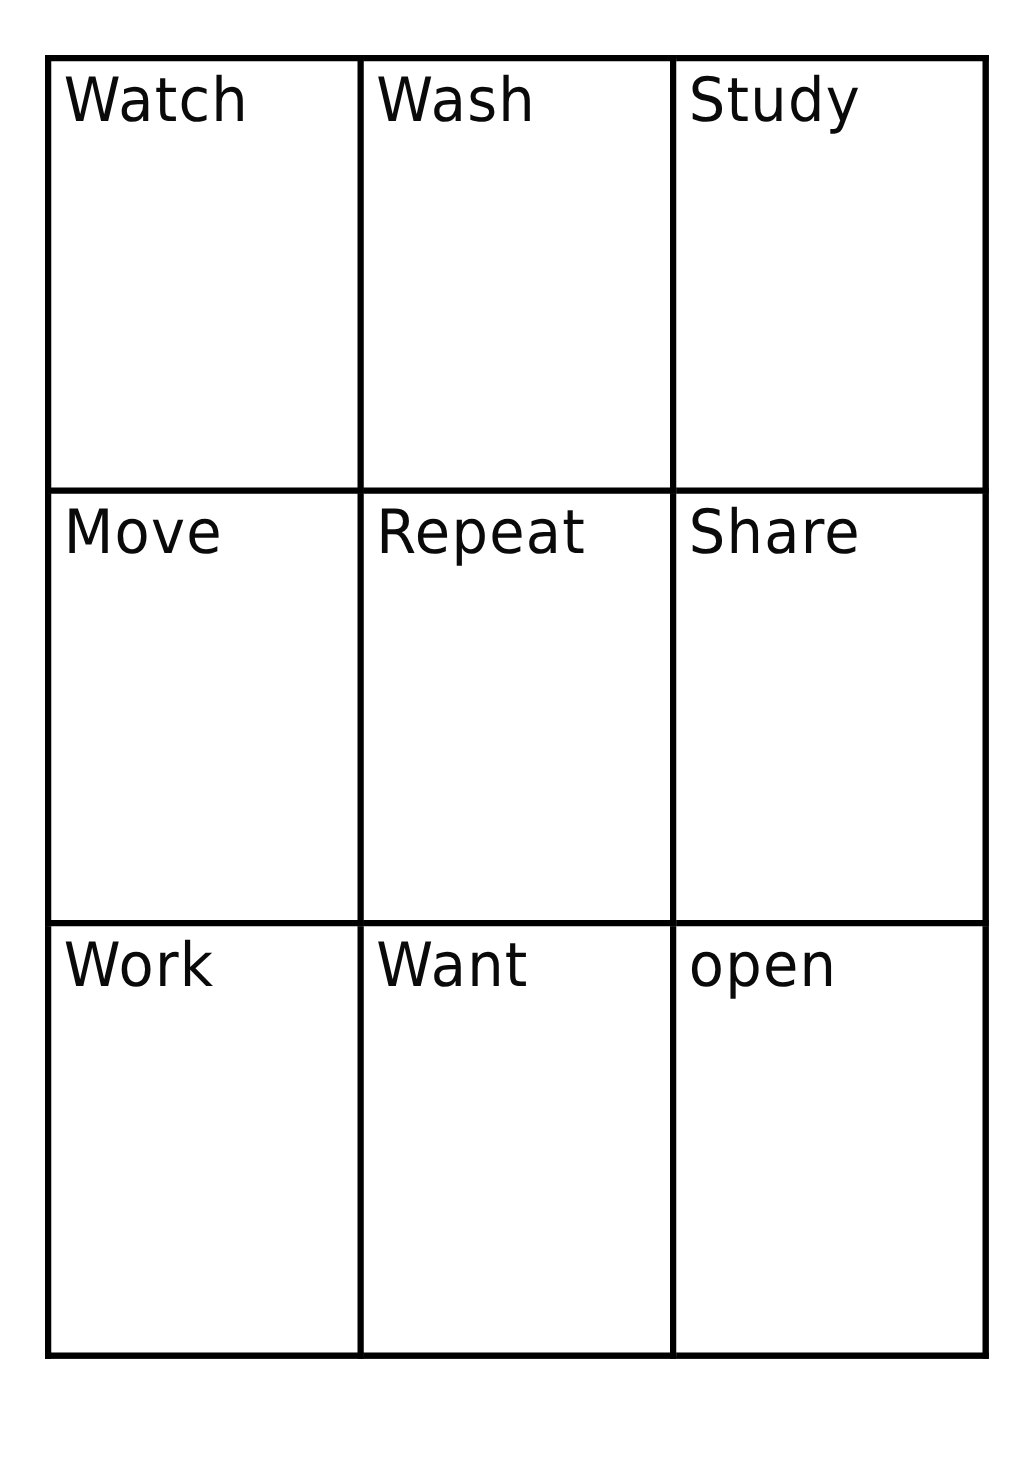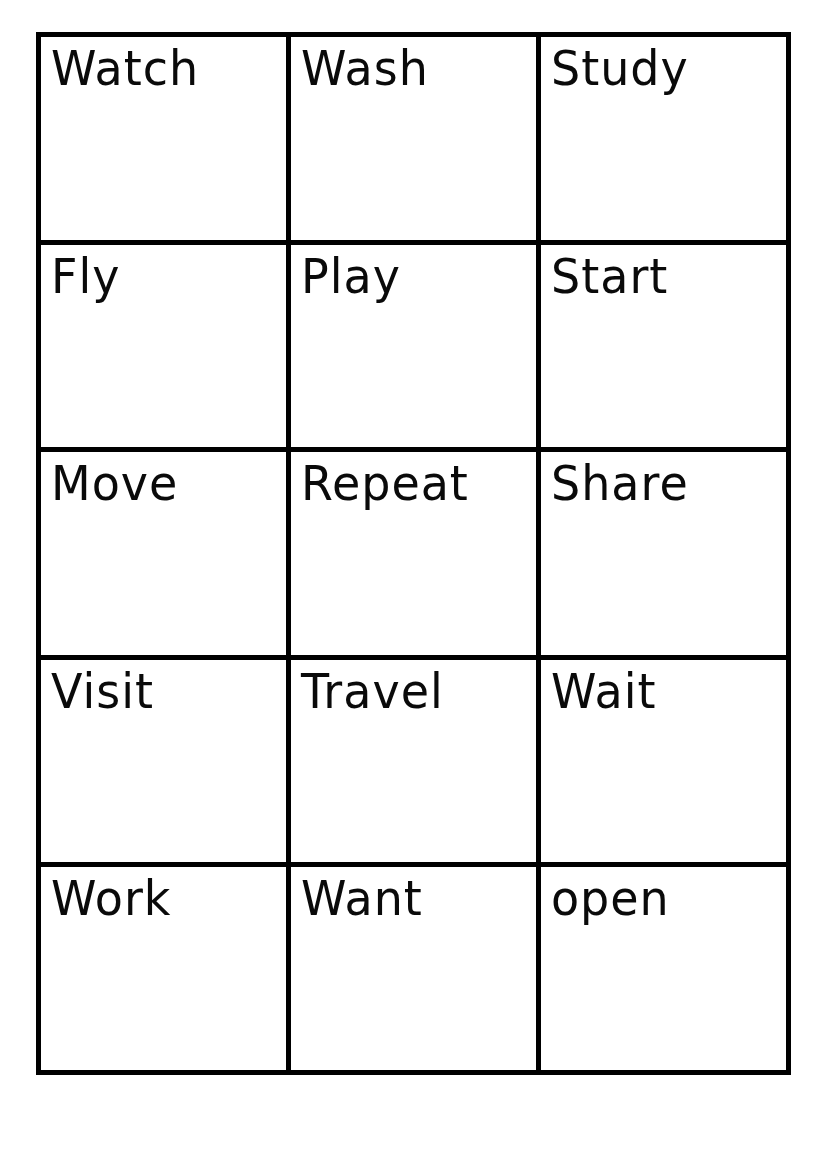--- a/index.html
+++ b/index.html
@@ -36,21 +36,21 @@
     letter-spacing: -2px;
     color: #cccccc;
     white-space: nowrap;
     user-select: none;
   }
 
   
   #card-grid {
     position: absolute;
     left: 36px;
-    top: 32px;
+    top: 44px;
     width: 755px;
     height: 1043px;
     z-index: 2;
     border-collapse: collapse;
     table-layout: fixed;
     border: 5px solid #000000;
     background: #404040;
   }
   #card-grid col.c { width: 33.3333%; }
 
@@ -98,49 +98,27 @@
         </td>
       <td>
           <span class="card-word">Wash</span>
         </td>
       <td>
           <span class="card-word">Study</span>
         </td>
     </tr>
     <tr>
       <td>
-          <span class="card-word">Fly</span>
-        </td>
-      <td>
-          <span class="card-word">Play</span>
-        </td>
-      <td>
-          <span class="card-word">Start</span>
-        </td>
-    </tr>
-    <tr>
-      <td>
           <span class="card-word">Move</span>
         </td>
       <td>
           <span class="card-word">Repeat</span>
         </td>
       <td>
           <span class="card-word">Share</span>
-        </td>
-    </tr>
-    <tr>
-      <td>
-          <span class="card-word">Visit</span>
-        </td>
-      <td>
-          <span class="card-word">Travel</span>
-        </td>
-      <td>
-          <span class="card-word">Wait</span>
         </td>
     </tr>
     <tr>
       <td>
           <span class="card-word">Work</span>
         </td>
       <td>
           <span class="card-word">Want</span>
         </td>
       <td>

